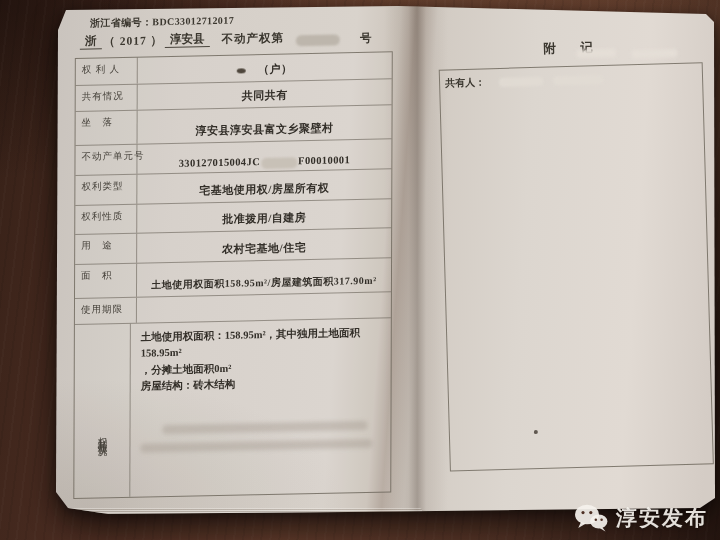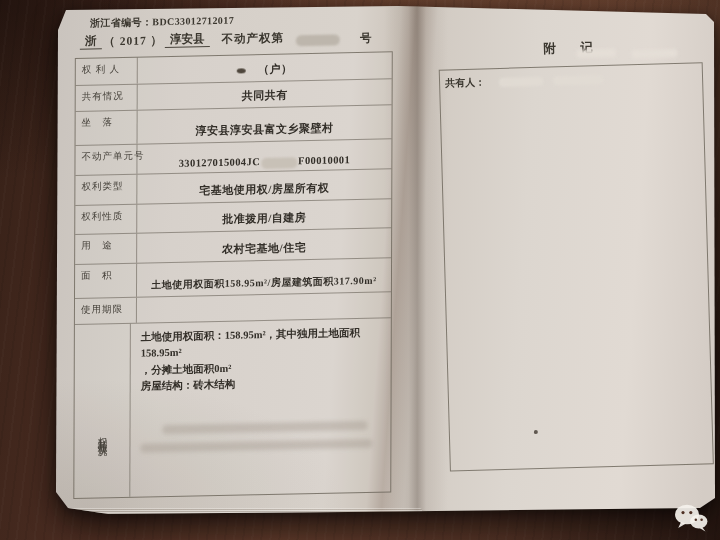--- a/index.html
+++ b/index.html
@@ -216,13 +216,14 @@
       <ellipse cx="24.8" cy="17.5" rx="8.6" ry="7"></ellipse>
       <path d="M28.5 23.5 L31.5 27.5 L25.5 24 Z"></path>
     </g>
     <g fill="#4e3024">
       <circle cx="9" cy="8.6" r="1.6"></circle>
       <circle cx="16.8" cy="8.6" r="1.6"></circle>
       <circle cx="21.8" cy="15.8" r="1.25"></circle>
       <circle cx="27.6" cy="15.8" r="1.25"></circle>
     </g>
   </svg>
+  <span class="watermark-text">淳安发布</span>
 </div>
 
 </body></html>

